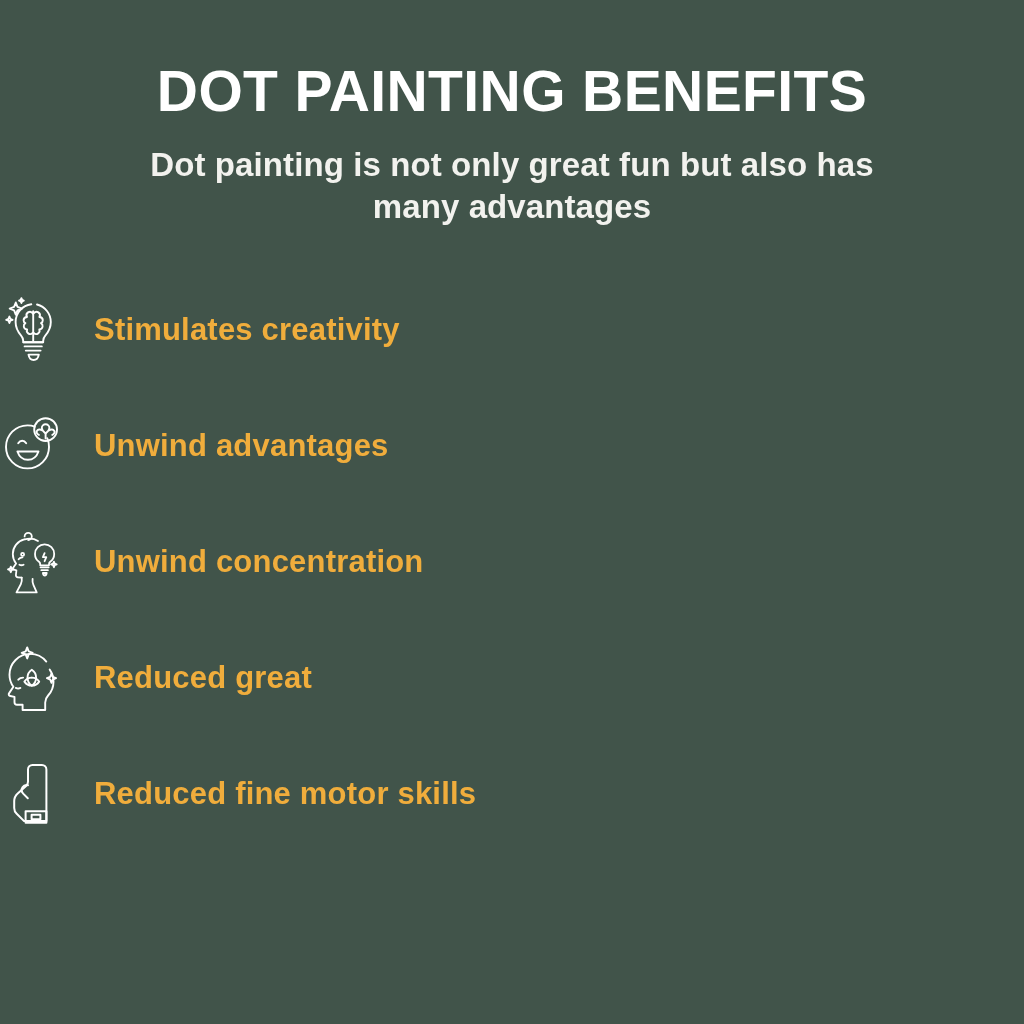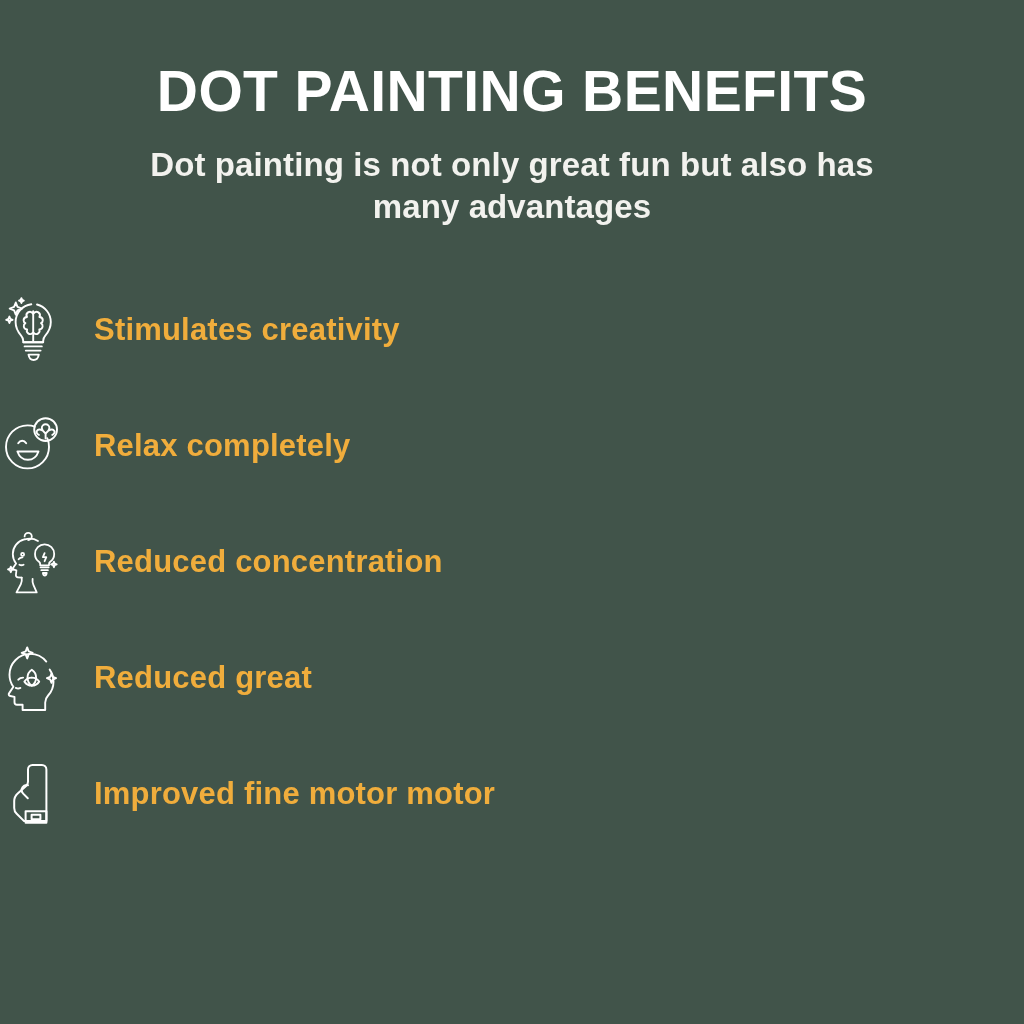--- a/index.html
+++ b/index.html
@@ -137,42 +137,42 @@
           <path d="M45.2 26.2c1.2 2.7 1.8 5.6 1.8 8.7 0 11.9-9.6 21.5-21.5 21.5S4 46.8 4 34.9 13.6 13.4 25.5 13.4c2.6 0 5 .4 7.3 1.3"></path>
           <circle cx="43.6" cy="17.6" r="11.4"></circle>
           <path d="M43.6 12.3c-2.1 0-3.8 1.7-3.8 3.8 0 2.6 3.8 5.3 3.8 5.3s3.8-2.7 3.8-5.3c0-2.1-1.7-3.8-3.8-3.8z"></path>
           <path d="M39.9 18.2c-1.7-1.2-3.9-.9-4.9.6-.9 1.4 0 3.3 1.9 4.1"></path>
           <path d="M47.3 18.2c1.7-1.2 3.9-.9 4.9.6.9 1.4 0 3.3-1.9 4.1"></path>
           <path d="M43.6 21.4v5.2"></path>
           <path d="M16.2 31.2c1-1.6 2.4-2.5 4-2.5s3 .9 4 2.5"></path>
           <path d="M15.4 39.5c1.7 5 5.8 8.3 10.5 8.3 4.8 0 8.9-3.4 10.6-8.3z"></path>
         </svg>
       </span>
-      <span class="benefit-label">Relax completely</span>
+      <span class="benefit-label">Unwind advantages</span>
     </div>
 
     <div class="benefit-row">
       <span class="benefit-icon">
         <svg viewBox="0 0 62 68" fill="none" stroke="#ffffff" stroke-width="1.8" stroke-linecap="round" stroke-linejoin="round">
           <path d="M22.4 11.4c-6.6 1.6-11.6 7.4-11.6 14.6 0 3.9 1.3 7 3.3 9.5l-3.8 5.6 4.1 1.2-.5 4.7c-.1 1.2.8 2.2 2 2.3l3.8.3"></path>
           <path d="M19.7 49.6c.4 2.8.1 4.9-.9 6.7l-4.3 8.1h20.2l-3.3-7.6c-.9-2-1.1-3.8-.8-6"></path>
           <path d="M22.9 11.3c1.6-.4 3.2-.6 4.9-.6 3 0 5.8.8 8.2 2.3"></path>
           <path d="M16.6 31.2c.9-1.2 2.3-1.9 3.9-1.9"></path>
           <path d="M17.4 36.7c1.3.7 2.9.7 4.2 0"></path>
           <circle cx="20.6" cy="26.4" r="1.5"></circle>
           <path d="M22.6 8.4c0-2 1.6-3.6 3.6-3.6s3.6 1.6 3.6 3.6-1.6 3.6-3.6 3.6"></path>
           <path d="M42.6 16.4c5.3 0 9.6 4.3 9.6 9.6 0 3.3-1.6 6.1-4 7.8-.8.6-1.2 1.4-1.2 2.4v1.1H38.2v-1.1c0-1-.4-1.8-1.2-2.4-2.4-1.7-4-4.5-4-7.8 0-5.3 4.3-9.6 9.6-9.6z"></path>
           <path d="M38.5 39.3h8.2M39.3 42.2h6.6"></path>
           <path d="M40.9 45c.3 1.6 1 2.5 1.9 2.5.9 0 1.6-.9 1.9-2.5z"></path>
           <path d="M42.6 25.2l-1.7 4h3.4l-1.7 4"></path>
           <path d="M51.9 33.6l.8 2 2 .8-2 .8-.8 2-.8-2-2-.8 2-.8z"></path>
           <path d="M8.8 38.6l.8 2 2 .8-2 .8-.8 2-.8-2-2-.8 2-.8z"></path>
         </svg>
       </span>
-      <span class="benefit-label">Reduced concentration</span>
+      <span class="benefit-label">Unwind concentration</span>
     </div>
 
     <div class="benefit-row">
       <span class="benefit-icon">
         <svg viewBox="0 0 62 68" fill="none" stroke="#ffffff" stroke-width="1.9" stroke-linecap="round" stroke-linejoin="round">
           <path d="M44.3 17.6c-3.8-4.7-9.6-7.7-16.1-7.7C16.8 9.9 7.5 19.2 7.5 30.7c0 4.5 1.4 8.7 3.9 12.1l-4.4 6.6c-.7 1 0 2.4 1.2 2.6l4.3.9v5.4c0 1.4 1.1 2.5 2.5 2.5h5.6v5.2h22.6v-7.6c0-2.6 1.1-4.9 2.9-6.9 3.3-3.6 5.4-8.4 5.4-13.8 0-4.5-1.4-8.7-3.8-12.1"></path>
           <path d="M16.3 35.7c1.1-1.3 2.9-2.1 4.8-2.1"></path>
           <path d="M13.8 43.9c1.4.8 3.2.8 4.6 0"></path>
           <path d="M29.8 25.8c-2.6 1.7-4.3 4.6-4.3 7.9 0 3.3 1.7 6.2 4.3 7.9 2.6-1.7 4.3-4.6 4.3-7.9 0-3.3-1.7-6.2-4.3-7.9z"></path>
           <path d="M29.8 41.6c-3.1 0-5.8-1.6-7.4-4 1.6-2.4 4.3-4 7.4-4"></path>
@@ -187,19 +187,19 @@
 
     <div class="benefit-row">
       <span class="benefit-icon">
         <svg viewBox="0 0 62 68" fill="none" stroke="#ffffff" stroke-width="2" stroke-linecap="round" stroke-linejoin="round">
           <path d="M44.4 9.5c0-2.5-2-4.5-4.5-4.5h-9.4c-2.5 0-4.5 2-4.5 4.5v12.2c0 1.6-.7 3.1-1.9 4.2l-8.4 7.5c-2.2 2-3.5 4.8-3.5 7.7v6.8c0 2.2.9 4.3 2.5 5.9l7.4 7.3h22.3z"></path>
           <path d="M26 25.3c-2.1-.6-4.3.2-5.5 2-1.3 2-1 4.6.7 6.3l4.6 4.6"></path>
           <path d="M23.6 51.2h20.8v11.6H23.6z"></path>
           <path d="M29.6 54.8h8.8v4.5h-8.8z"></path>
         </svg>
       </span>
-      <span class="benefit-label">Improved fine motor motor</span>
+      <span class="benefit-label">Reduced fine motor skills</span>
     </div>
 
   </div>
 
 
 </div>
 
 </body></html>

